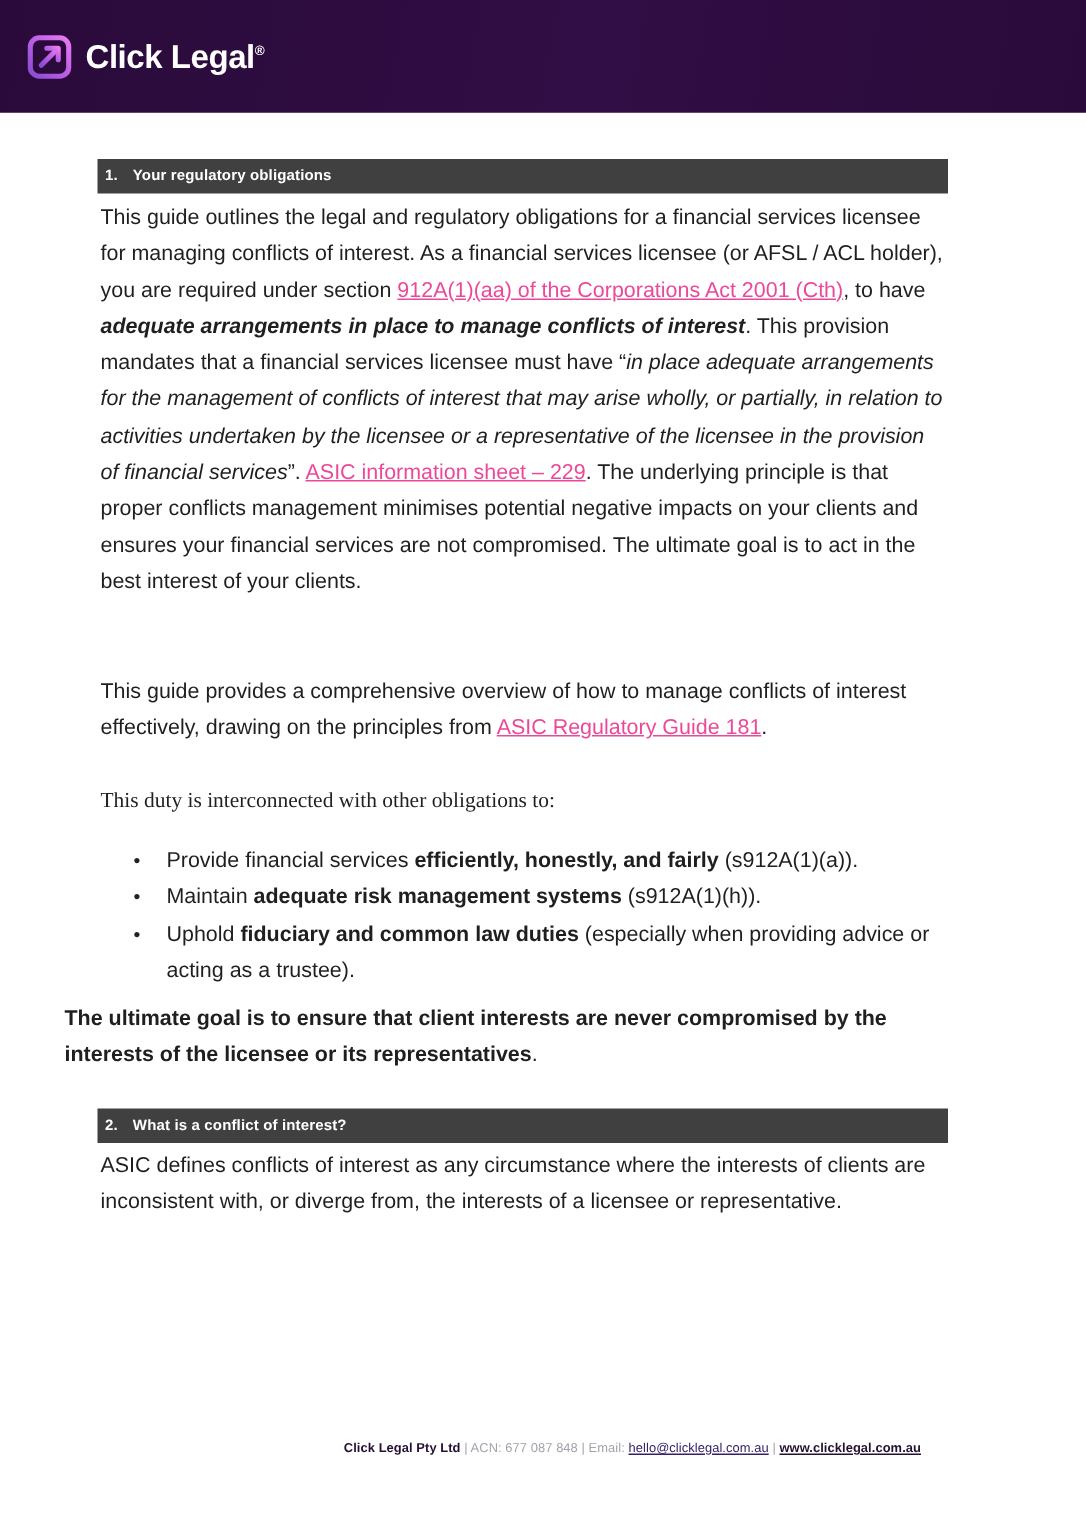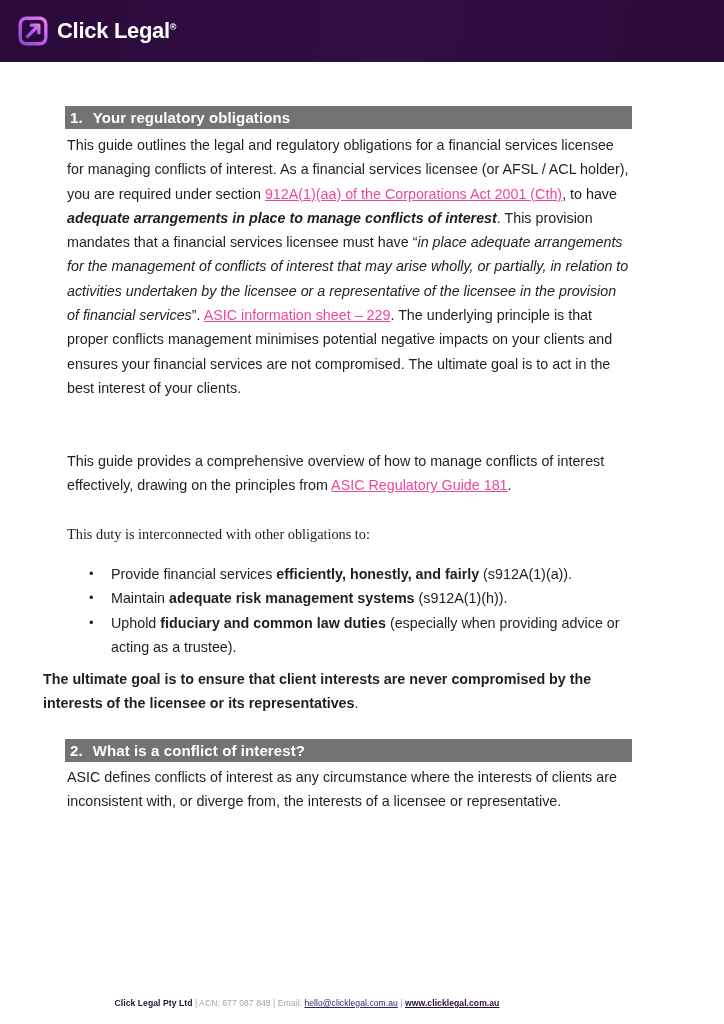--- a/index.html
+++ b/index.html
@@ -14,21 +14,21 @@
     font-family: "Liberation Sans", sans-serif;
     color: #1a1a1a;
     overflow: hidden;
   }
 
   
   .header-bar {
     position: absolute;
     left: 0; top: 0;
     width: 724px;
-    height: 62px;
+    height: 75px;
     background: #2b0b3d;
     background-image: linear-gradient(100deg, #2a0a3a 0%, #310e45 55%, #2a0a3a 100%);
     display: flex;
     align-items: center;
     padding-left: 18px;
     box-sizing: border-box;
   }
   .logo-wrap {
     display: flex;
     align-items: center;
@@ -61,23 +61,23 @@
     top: 61px;
     width: 724px;
     height: 963px;
   }
 
   .section-heading {
     position: absolute;
     left: 65px;
     width: 567px;
     height: 23px;
-    background: #737373;
+    background: #404040;
     color: #ffffff;
-    font-size: 15px;
+    font-size: 10px;
     font-weight: bold;
     line-height: 23px;
     padding-left: 5px;
     box-sizing: border-box;
     letter-spacing: 0.1px;
   }
   .section-heading .num { margin-right: 10px; }
 
   .body-block {
     position: absolute;
@@ -117,23 +117,23 @@
     left: 0;
     top: 0;
     font-size: 13px;
     color: #222;
   }
 
   
   .footer {
     position: absolute;
     left: 0;
-    top: 936px;
+    top: 898px;
     width: 614px;
-    text-align: center;
+    text-align: right;
     font-size: 8.6px;
     line-height: 12px;
     color: #8d8d95;
     letter-spacing: 0.05px;
   }
   .footer .company {
     color: #241132;
     font-weight: bold;
   }
   .footer .sep { color: #a3a3ac; }

